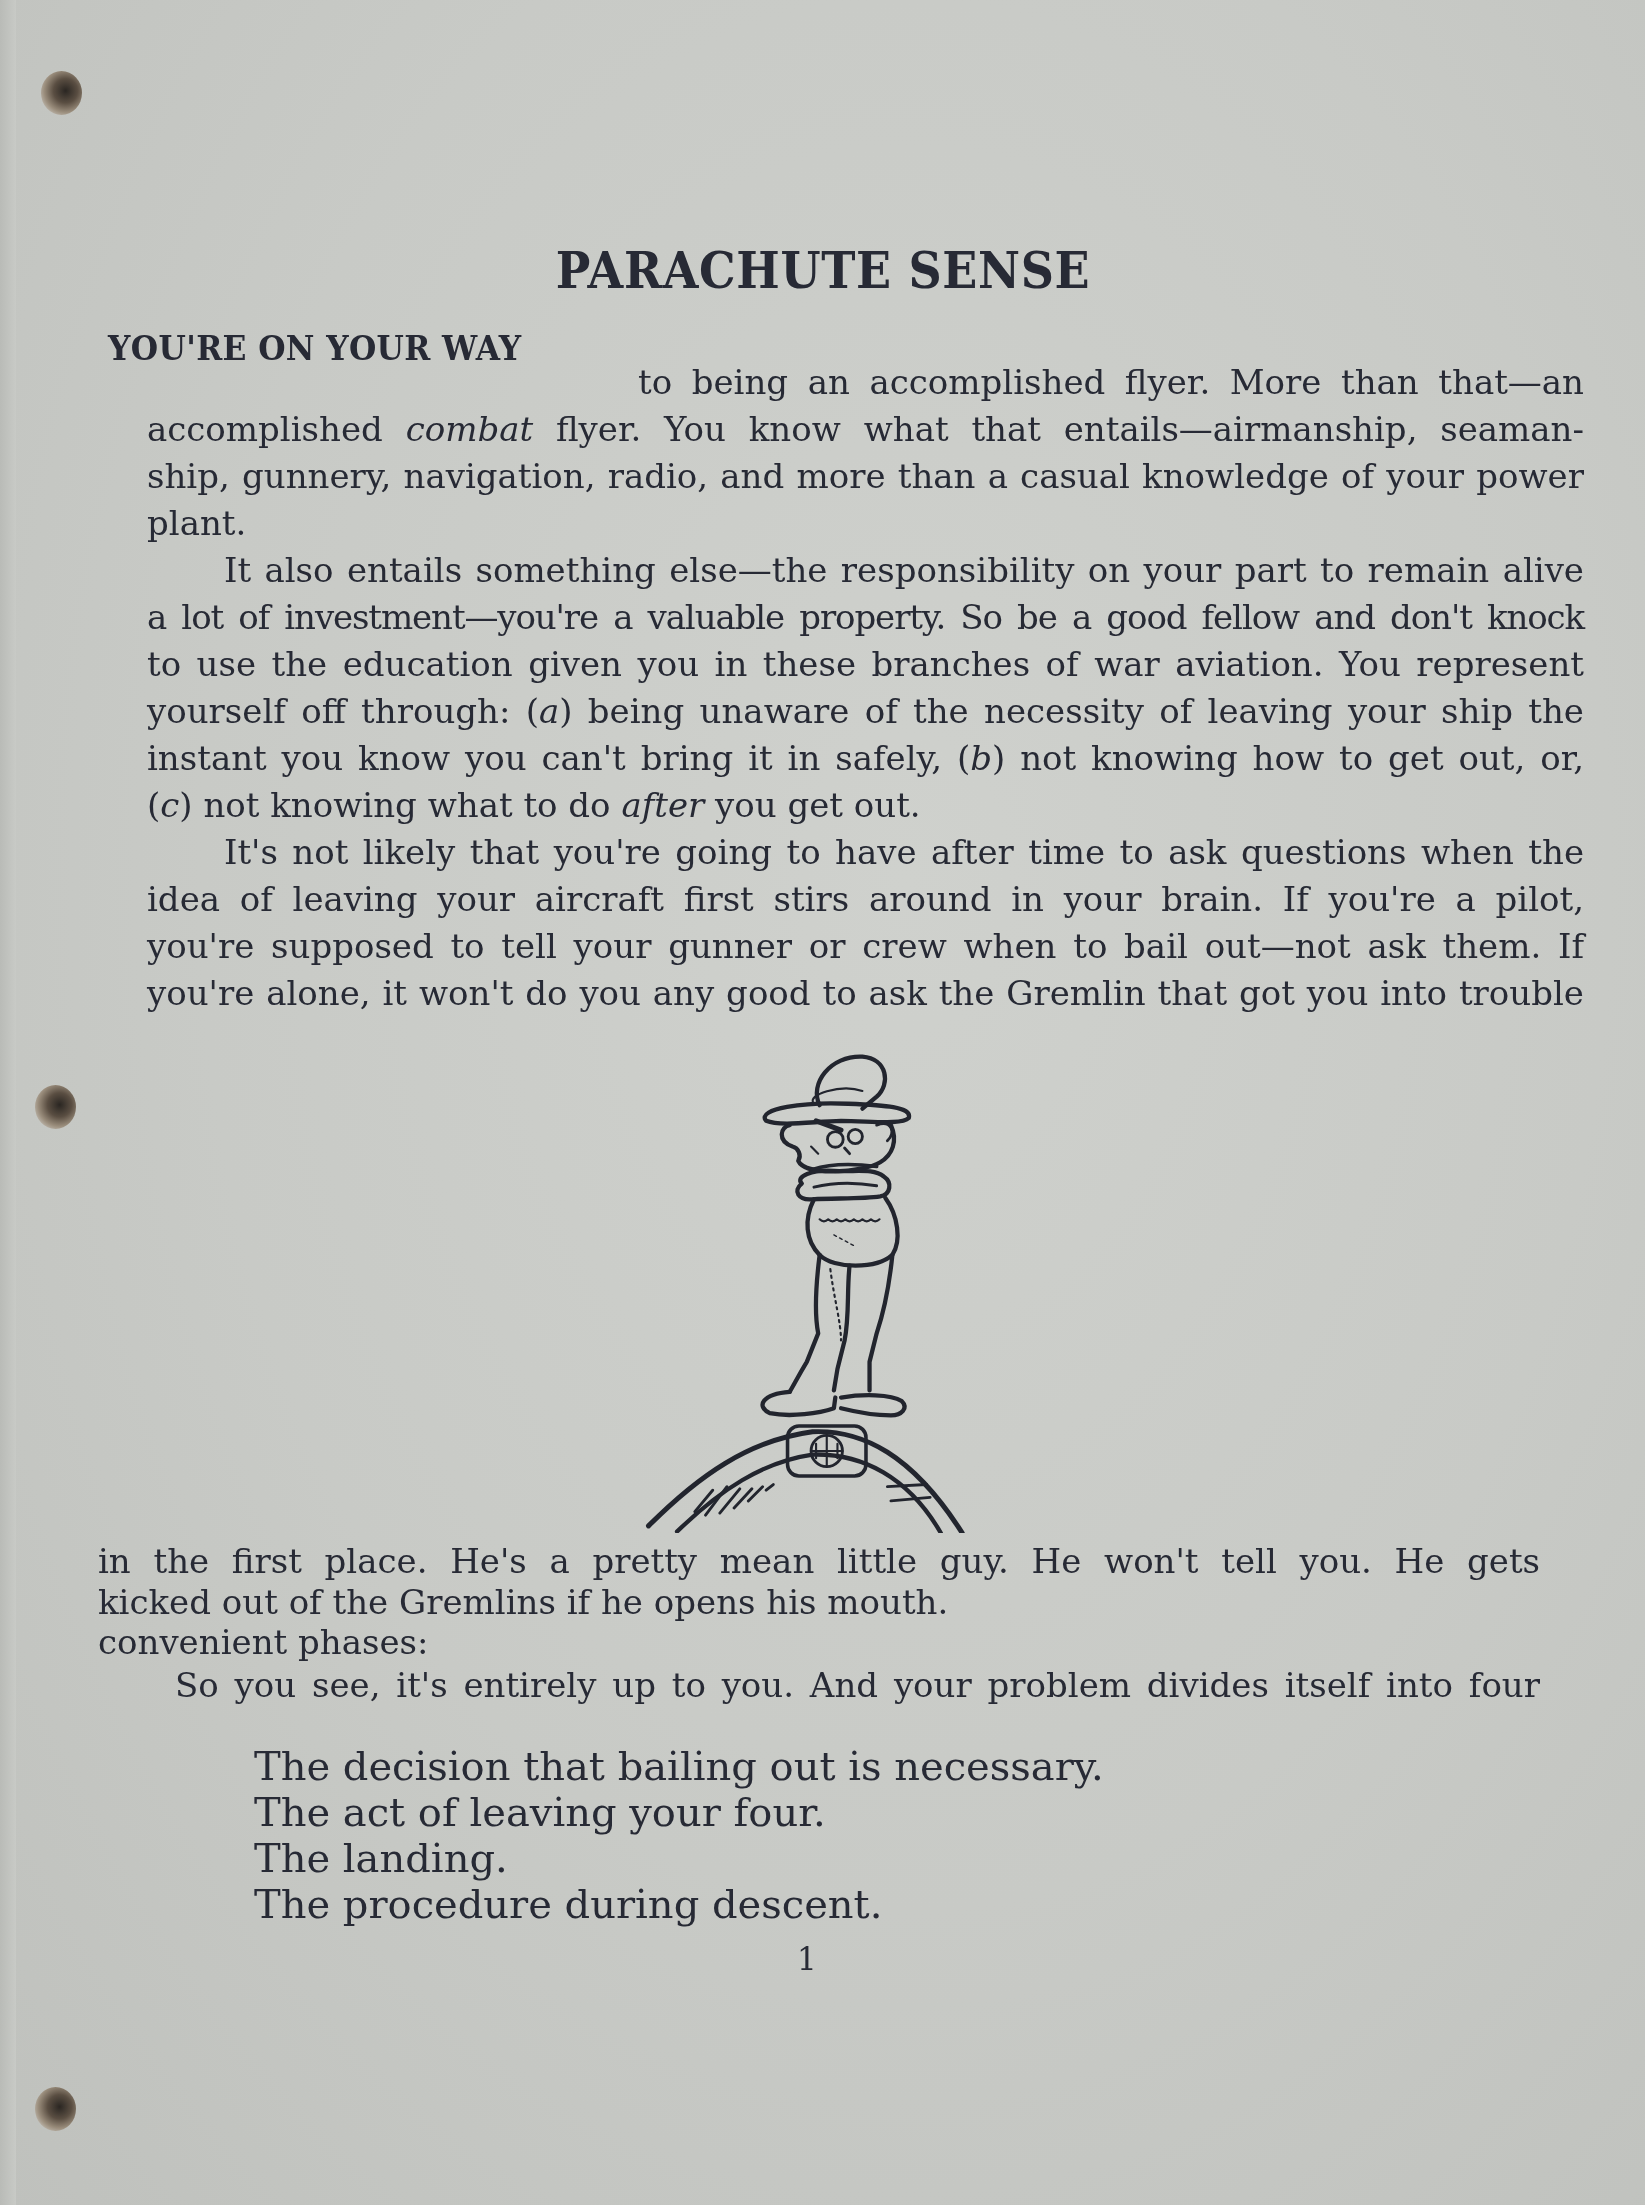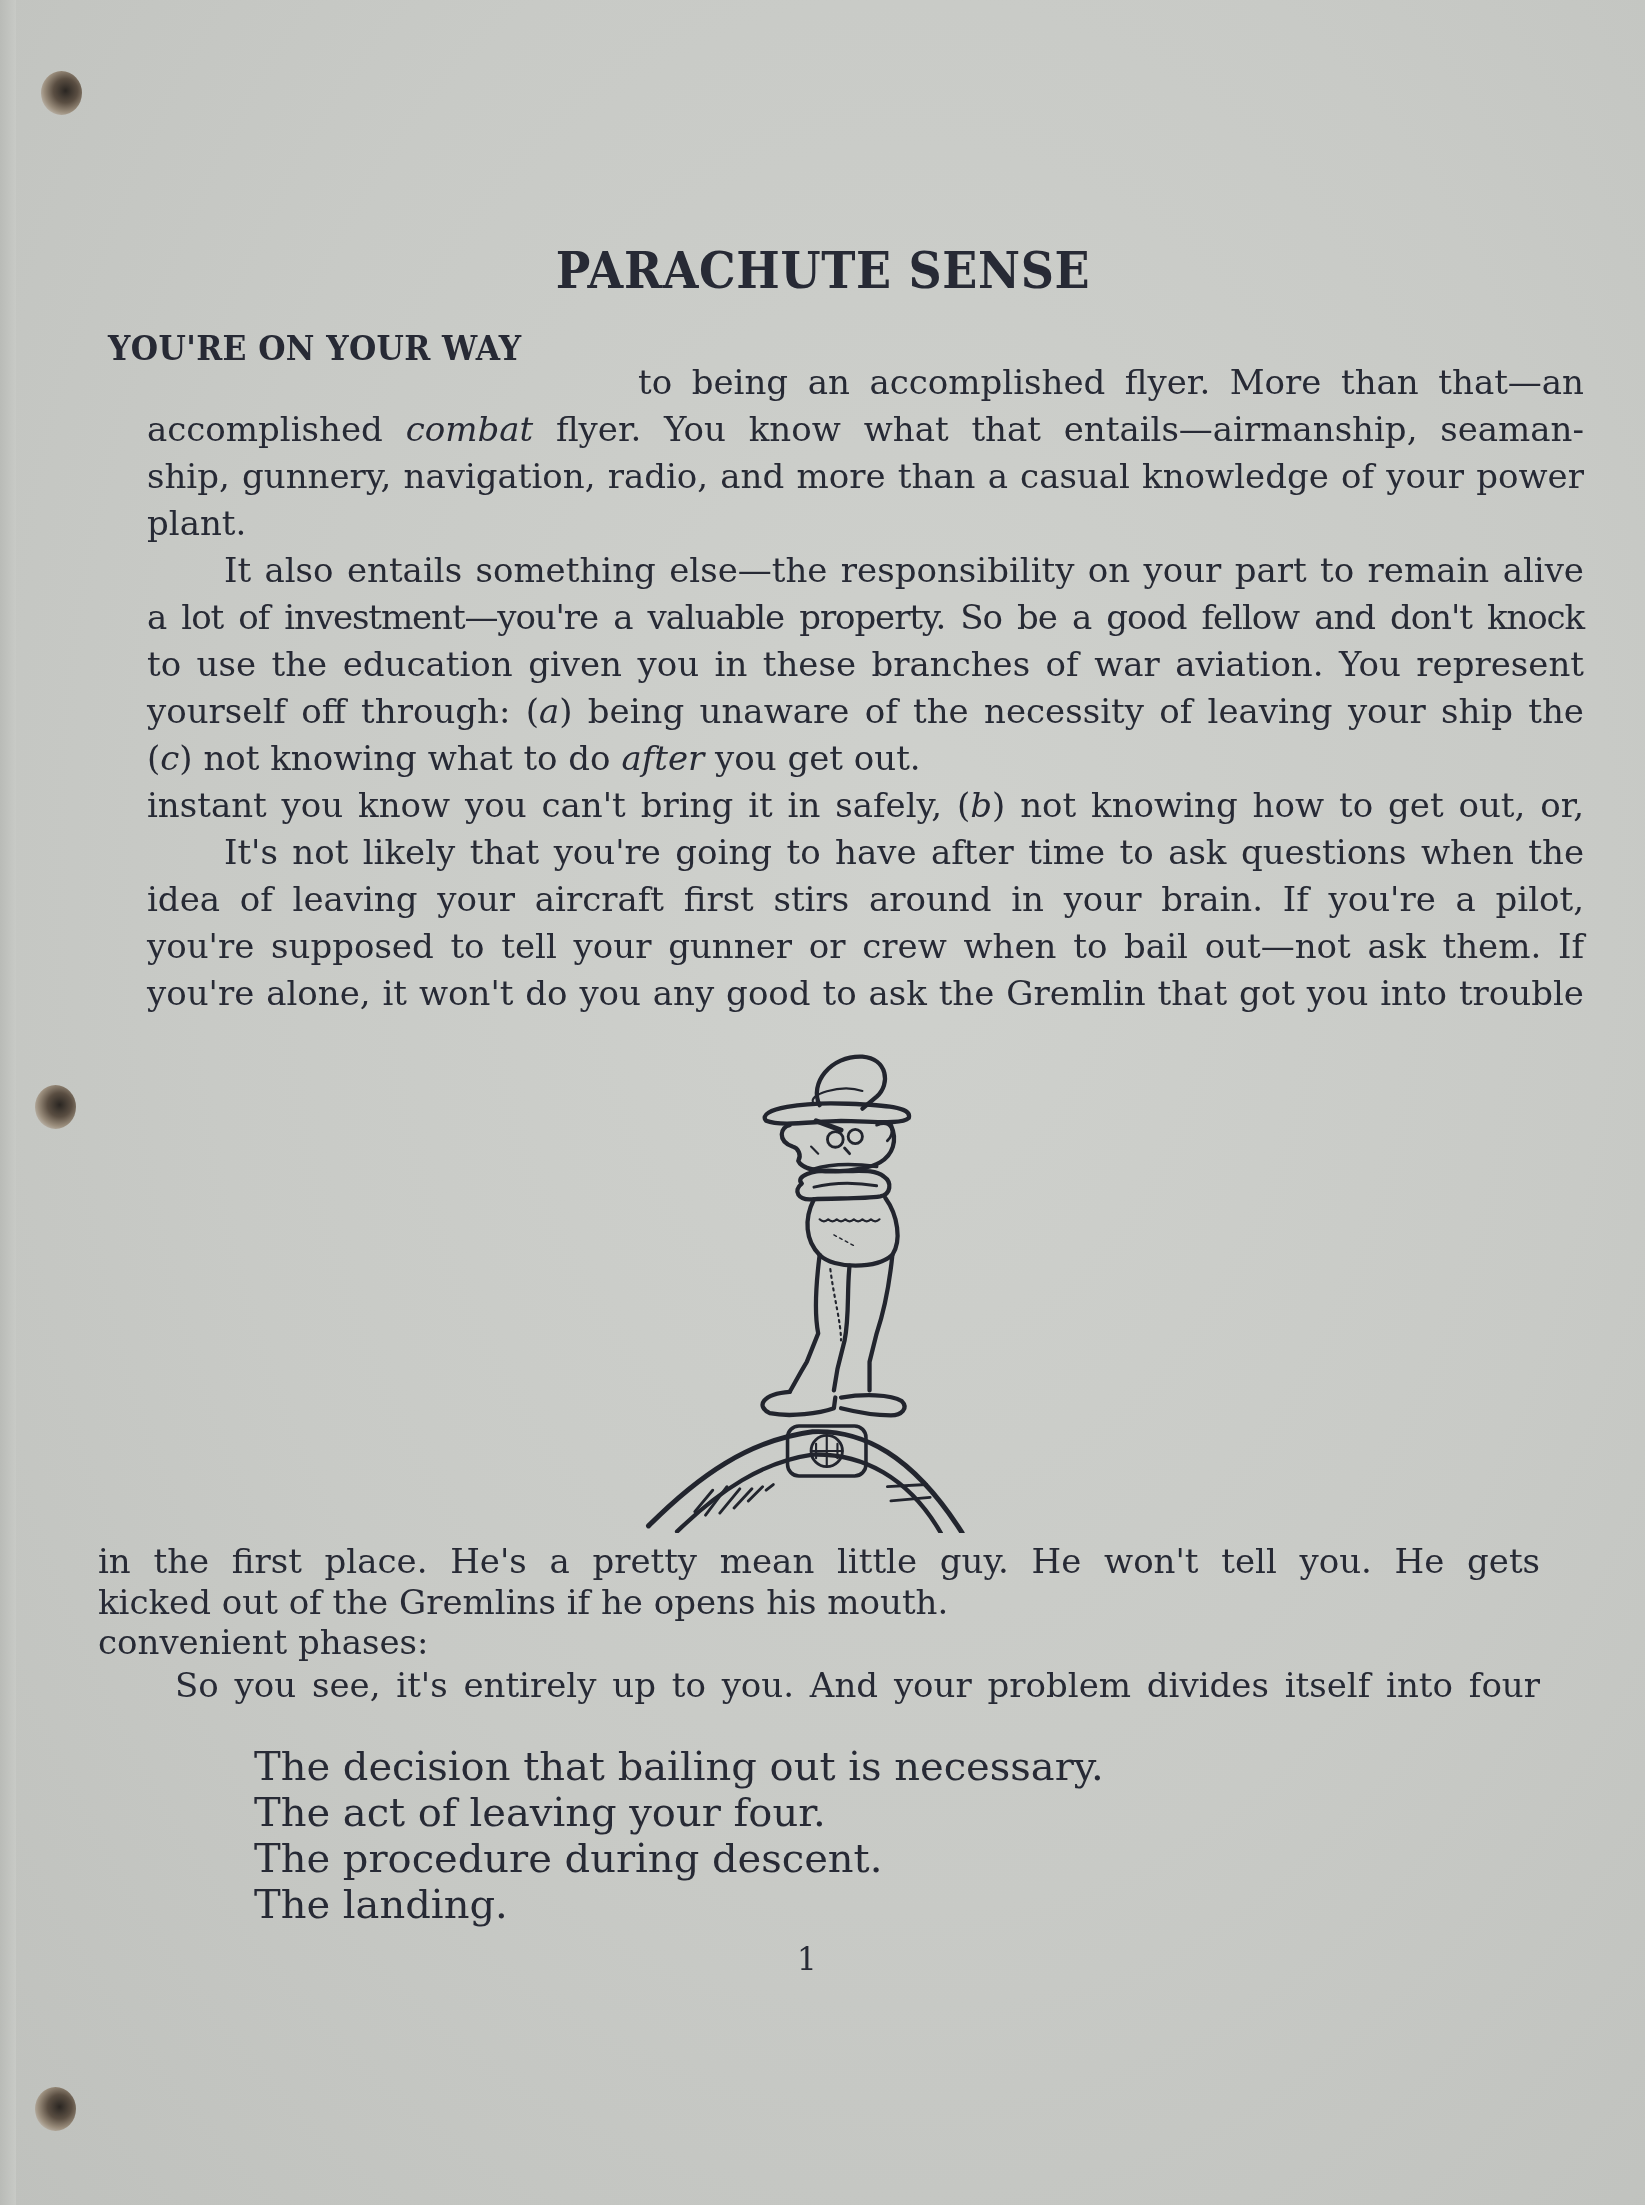--- a/index.html
+++ b/index.html
@@ -73,22 +73,22 @@
   <div class="body-text b1">
     <span class="line first">to being an accomplished flyer.  More than that—an</span>
     <span class="line"><span>accomplished </span><em>combat</em><span> flyer.  You know what that entails—airmanship, seaman-</span></span>
     <span class="line">ship, gunnery, navigation, radio, and more than a casual knowledge of your power</span>
     <span class="line last">plant.</span>
 
     <span class="line indent">It also entails something else—the responsibility on your part to remain alive</span>
     <span class="line" style="letter-spacing:-1.1px; word-spacing:-2.9px;">a lot of investment—you're a valuable property.  So be a good fellow and don't knock</span>
     <span class="line">to use the education given you in these branches of war aviation.  You represent</span>
     <span class="line"><span>yourself off through: (</span><em>a</em><span>) being unaware of the necessity of leaving your ship the</span></span>
+    <span class="line"><span>instant you know you can't bring it in safely, (</span><em>b</em><span>) not knowing how to get out, or,</span></span>
     <span class="line last"><span>(</span><em>c</em><span>) not knowing what to do </span><em>after</em><span> you get out.</span></span>
-    <span class="line"><span>instant you know you can't bring it in safely, (</span><em>b</em><span>) not knowing how to get out, or,</span></span>
 
     <span class="line indent">It's not likely that you're going to have after time to ask questions when the</span>
     <span class="line">idea of leaving your aircraft first stirs around in your brain.  If you're a pilot,</span>
     <span class="line">you're supposed to tell your gunner or crew when to bail out—not ask them.  If</span>
     <span class="line">you're alone, it won't do you any good to ask the Gremlin that got you into trouble</span>
   </div>
 
   <svg class="illustration" viewBox="0 0 520 690" fill="none" stroke="#22252e" stroke-width="6" stroke-linecap="round" stroke-linejoin="round">
 
     <path d="M270 90 C255 60, 285 20, 330 22 C365 25, 370 60, 350 78 L330 95"></path>
@@ -136,19 +136,19 @@
   <div class="body-text b3">
     <span class="line">in the first place.  He's a pretty mean little guy.  He won't tell you.  He gets</span>
     <span class="line last" style="margin-top:-5.7px;">kicked out of the Gremlins if he opens his mouth.</span>
     <span class="line last" style="margin-top:-7.1px;">convenient phases:</span>
     <span class="line indent" style="margin-top:-4.3px;">So you see, it's entirely up to you.  And your problem divides itself into four</span>
   </div>
 
   <div class="phases">
     <div>The decision that bailing out is necessary.</div>
     <div>The act of leaving your four.</div>
+    <div>The landing.</div>
     <div>The procedure during descent.</div>
-    <div>The landing.</div>
   </div>
 
   <div class="page-num">1</div>
 </div>
 
 
 </body></html>

